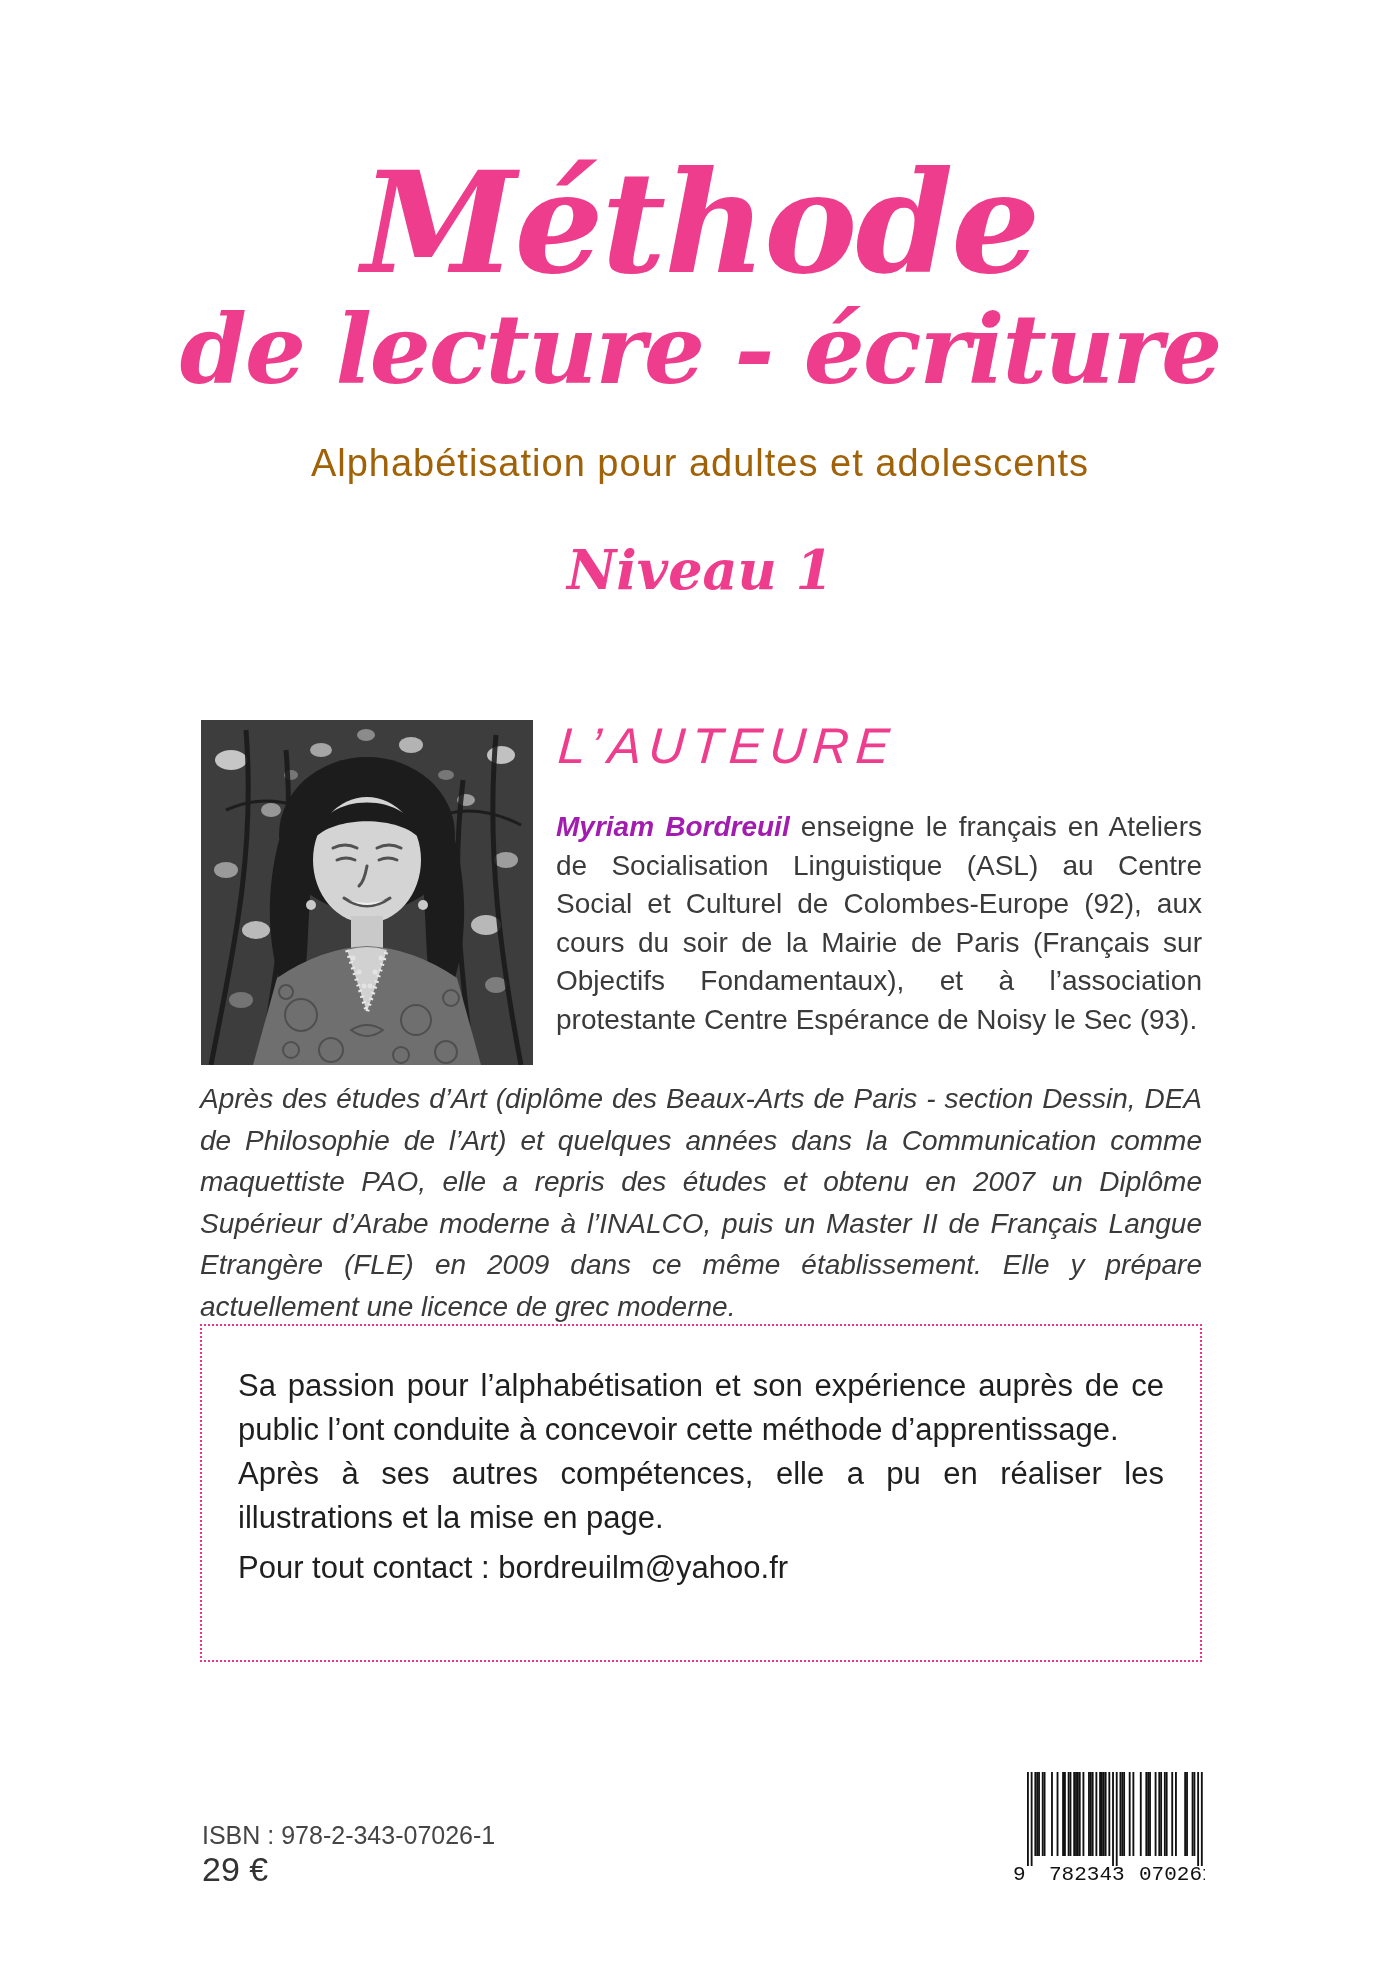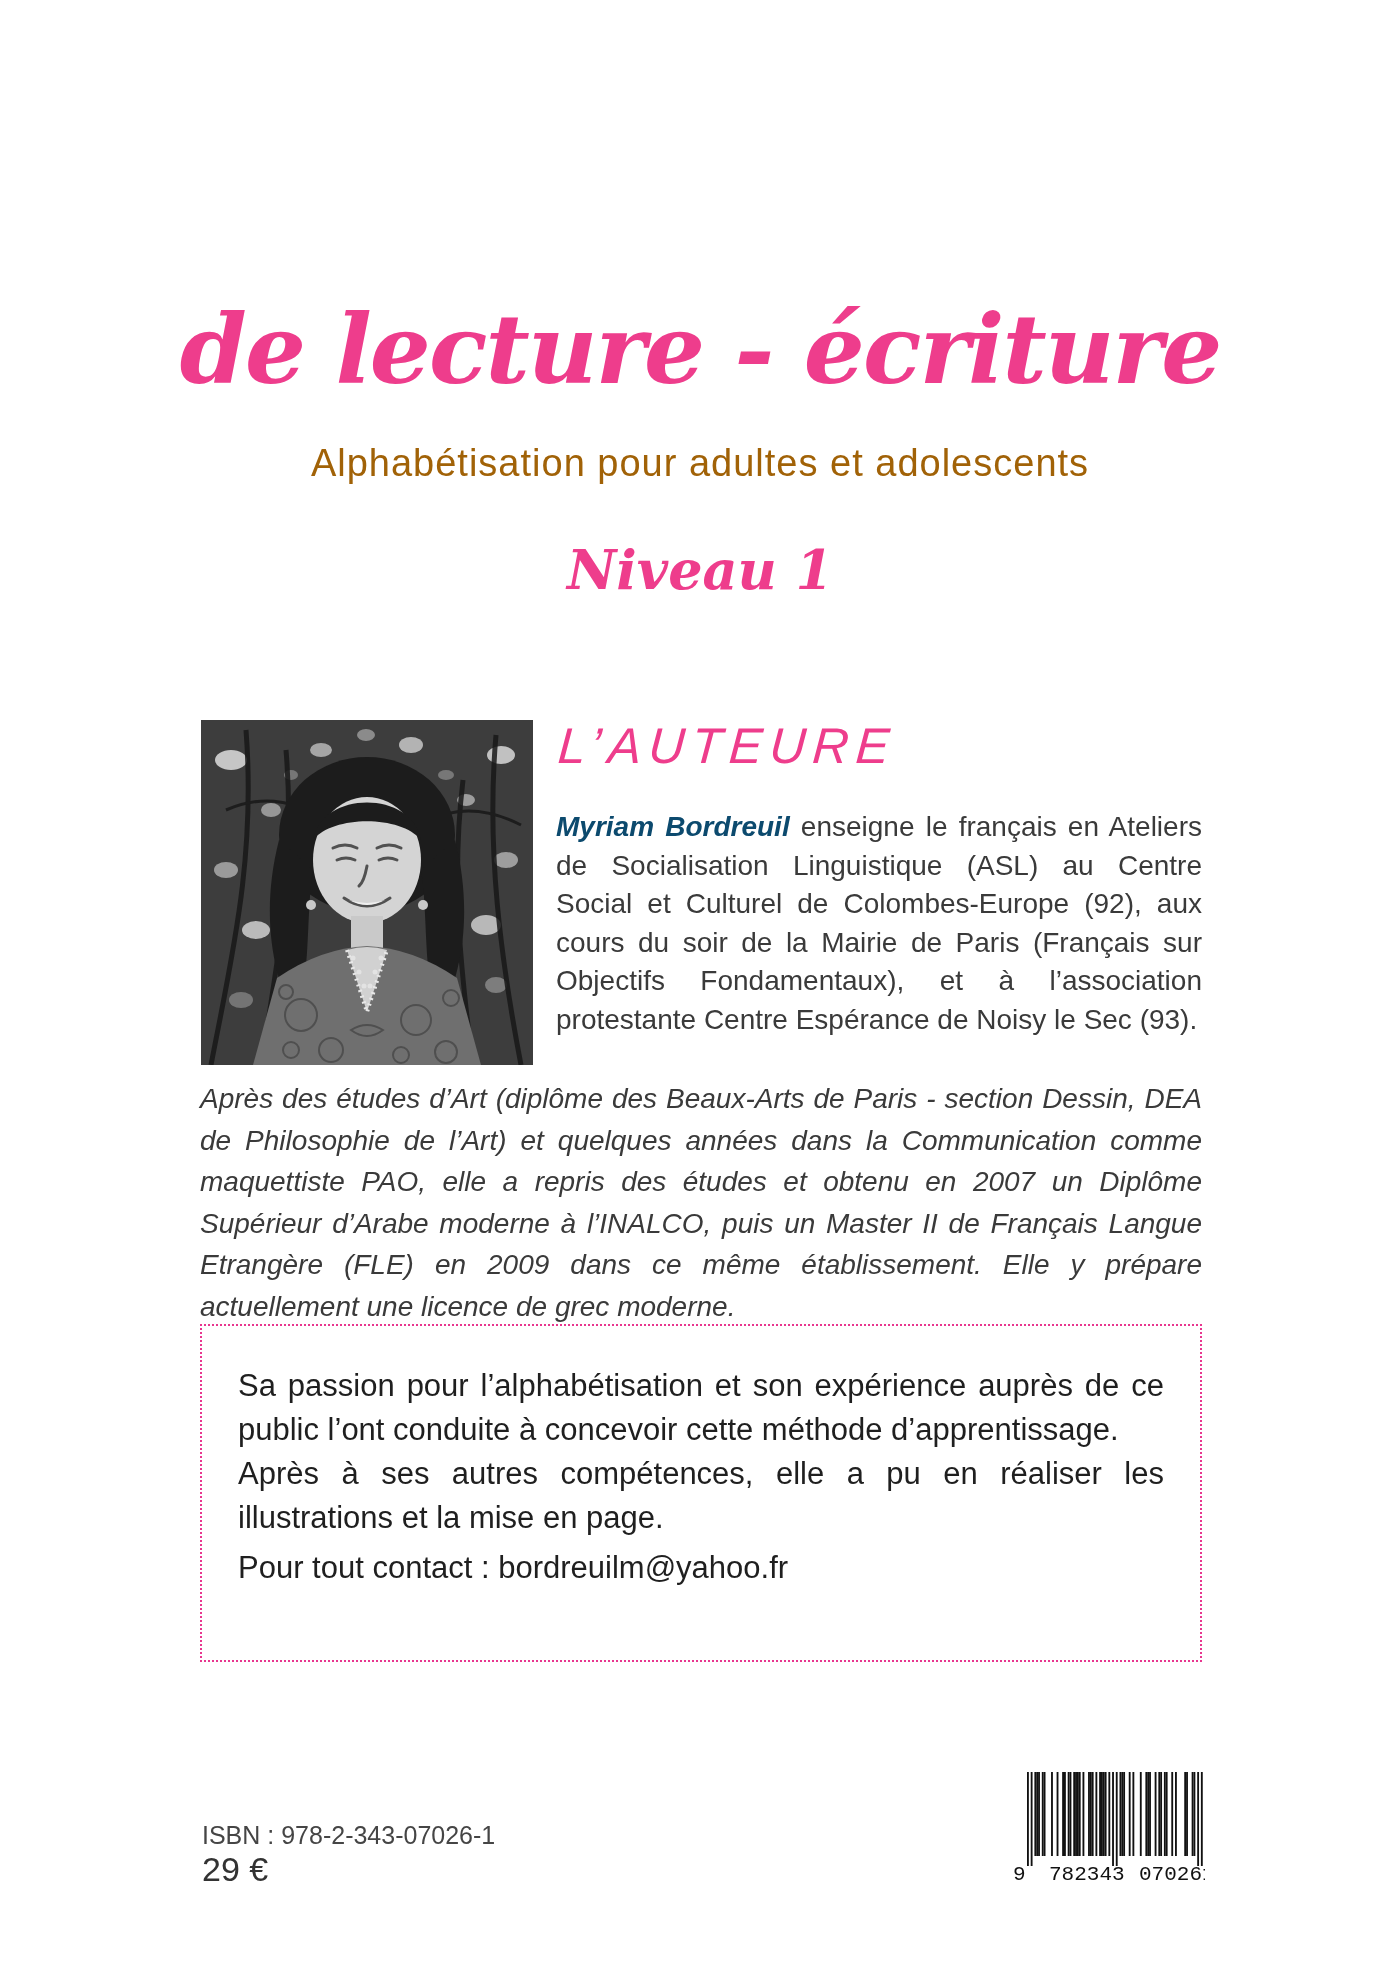--- a/index.html
+++ b/index.html
@@ -32,21 +32,21 @@
     font-size:50px;line-height:60px;
     font-style:italic;font-weight:400;
     color:#ee3d8c;letter-spacing:7px;
     transform:skewX(-4deg);transform-origin:left bottom;
   }
   #author-bio{
     position:absolute;left:556px;top:808px;width:646px;
     font-size:28px;line-height:38.5px;color:#3a3a3a;
     text-align:justify;
   }
-  #author-bio .lead{font-weight:700;font-style:italic;color:#0c4a6e;}
+  #author-bio .lead{font-weight:700;font-style:italic;color:#a21caf;}
   #author-background{
     position:absolute;left:200px;top:1078px;width:1002px;
     font-size:28px;line-height:41.5px;color:#3a3a3a;
     font-style:italic;text-align:justify;
   }
   #info-box{
     position:absolute;left:200px;top:1324px;width:1002px;height:338px;
     box-sizing:border-box;
     border:2px dotted #e8368f;
     padding:38px 36px 20px 36px;
@@ -69,20 +69,21 @@
   #barcode text{
     font-family:"Liberation Mono", monospace;
     font-size:21px;fill:#111111;
   }
 </style>
 </head>
 <body>
 
 <div id="cover">
 
+  <div id="title-line1" class="center script">Méthode</div>
 
   <div id="title-line2" class="center script">de lecture - écriture</div>
 
   <div id="subtitle" class="center">Alphabétisation pour adultes et adolescents</div>
 
   <div id="level" class="center script">Niveau 1</div>
 
   <svg id="author-photo" viewBox="0 0 332 345" xmlns="http://www.w3.org/2000/svg">
     <rect x="0" y="0" width="332" height="345" fill="#3d3d3d"></rect>
 

